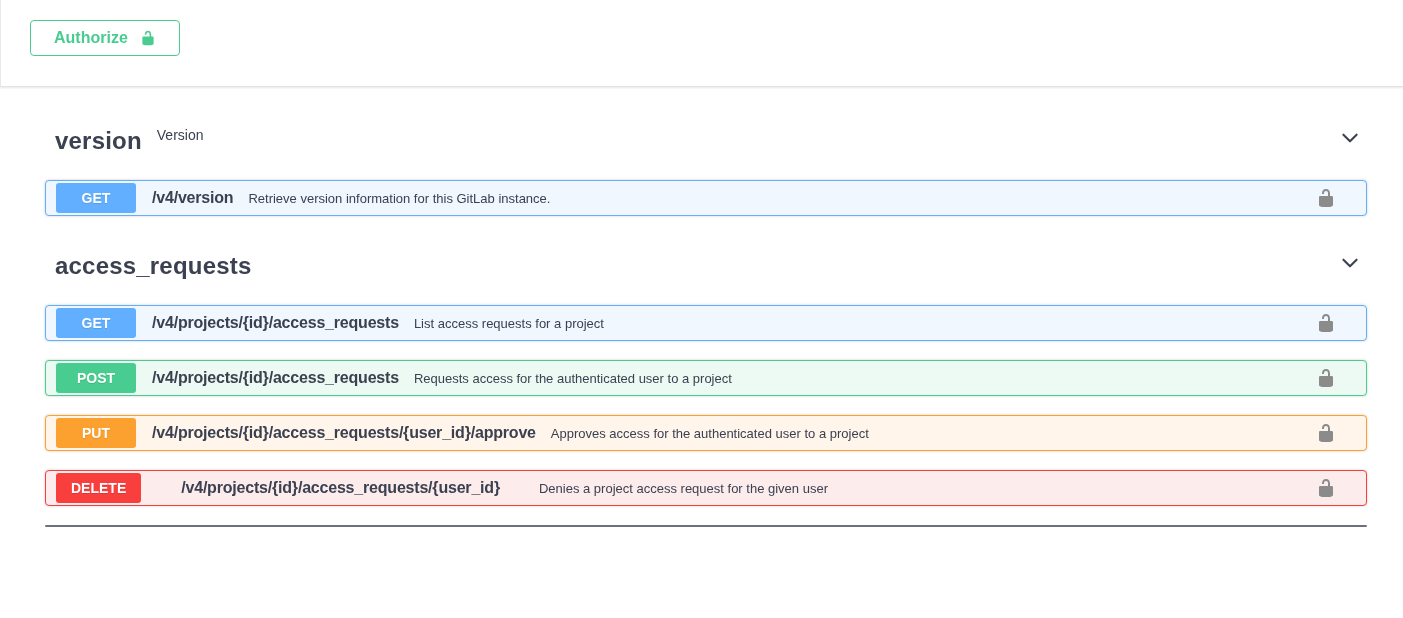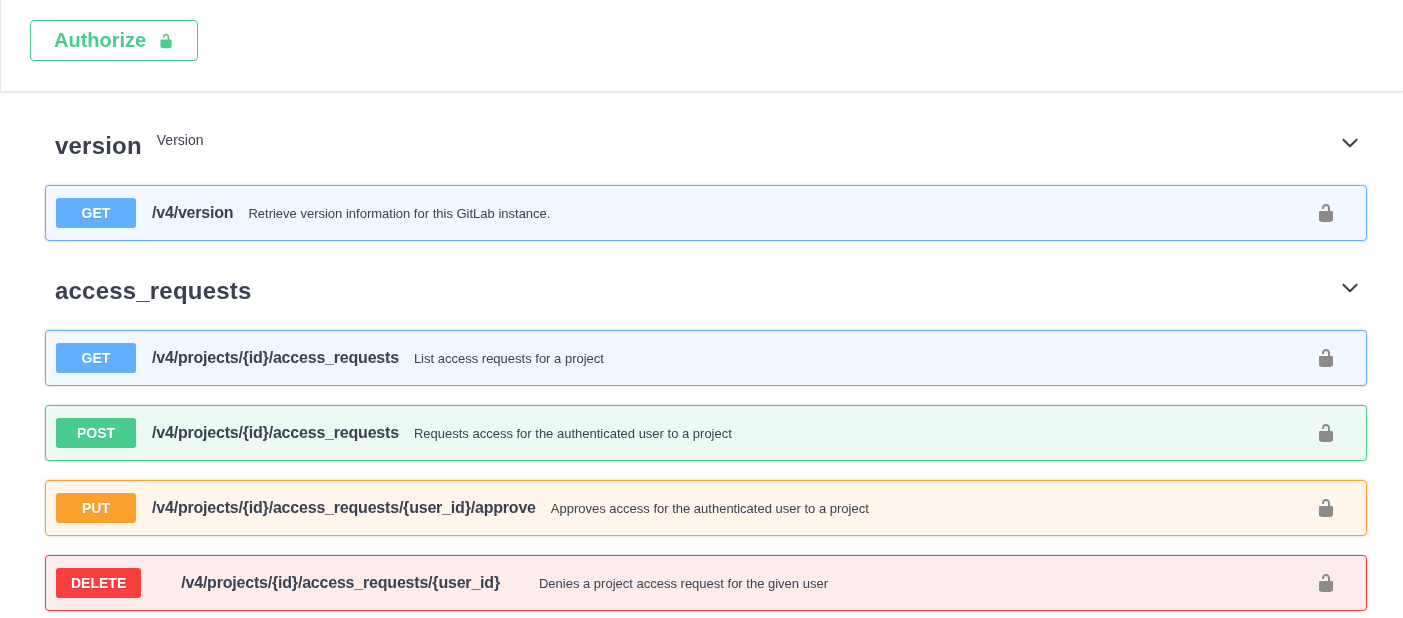--- a/index.html
+++ b/index.html
@@ -20,41 +20,41 @@
     border:2px solid #41444e; border-radius:5px;
     padding:6px 12px 6px 11px; background:#fff; cursor:pointer;
   }
   .server-select .url{ font-size:14.5px; font-weight:bold; }
   .server-select svg{ stroke:#3b4151; }
 
   .authorize-btn{
     display:inline-flex; align-items:center; gap:12px;
     border:1.5px solid #49cc90; border-radius:4px; background:#fff;
     color:#49cc90; font-family:"Liberation Sans",sans-serif;
-    font-size:20px; font-weight:bold;
+    font-size:16px; font-weight:bold;
     padding:8px 23px; cursor:pointer;
   }
   .authorize-btn svg{ fill:#49cc90; }
 
   
   .content{ margin:0 36px 0 45px; }
   .tag-section{ margin-top:40px; }
   .tag-section + .tag-section{ margin-top:36px; }
 
   .tag-header{
     display:flex; padding:0 6px 0 10px;
     margin-bottom:25px; cursor:pointer;
   }
   .tag-name{ font-size:24px; font-weight:bold; letter-spacing:.2px; }
   .tag-desc{ font-size:14px; margin-left:15px; color:#3b4151; }
   .tag-chevron{ margin-left:auto; display:flex; color:#3b4151; }
 
   .opblock{
     display:flex; align-items:center;
-    height:56px; margin-bottom:19px;
+    height:36px; margin-bottom:19px;
     border:1px solid; border-radius:4px;
     padding:0 30px 0 10px;
     box-shadow:0 0 3px rgba(0,0,0,.19);
     cursor:pointer;
   }
   .op-get   { background:#f0f7ff; border-color:#61affe; }
   .op-post  { background:#edfaf3; border-color:#49cc90; }
   .op-put   { background:#fff5ea; border-color:#fca130; }
   .op-delete{ background:#fdecec; border-color:#f93e3e;gap:24px; }
 

